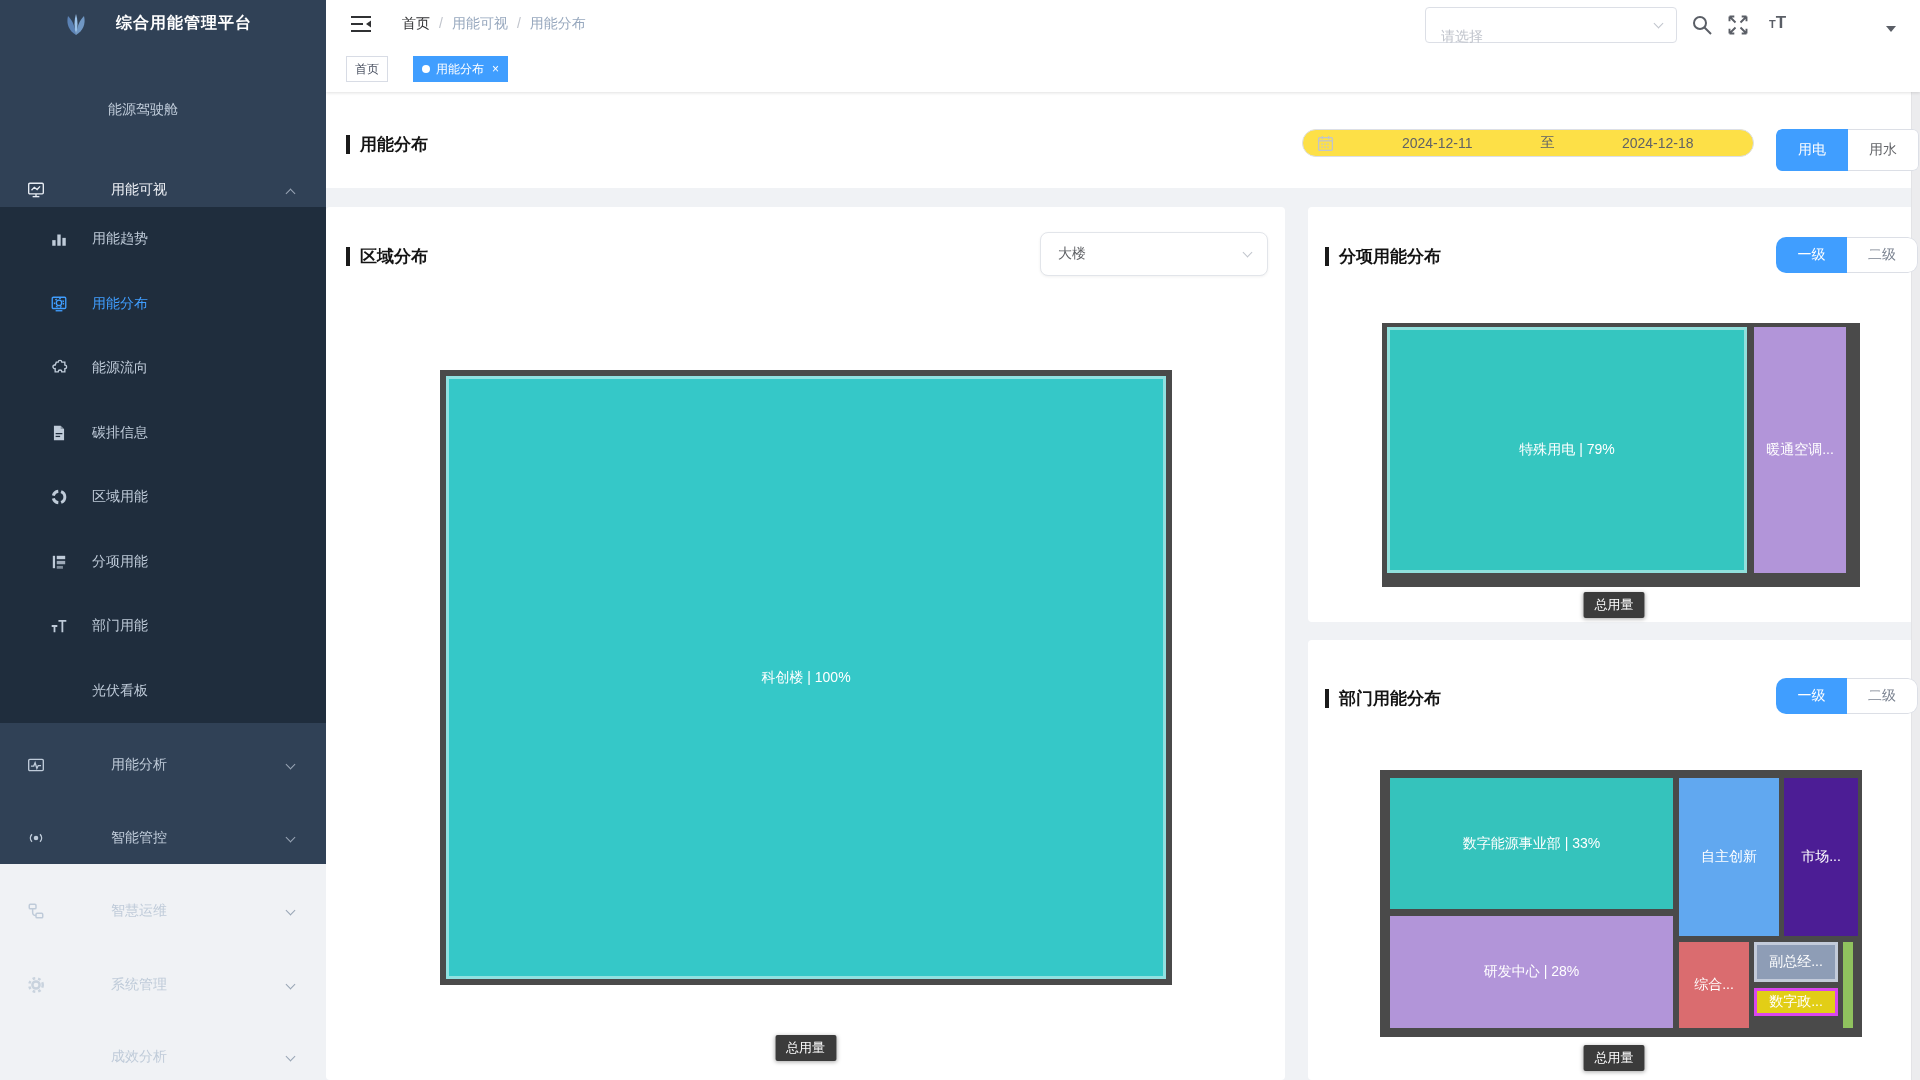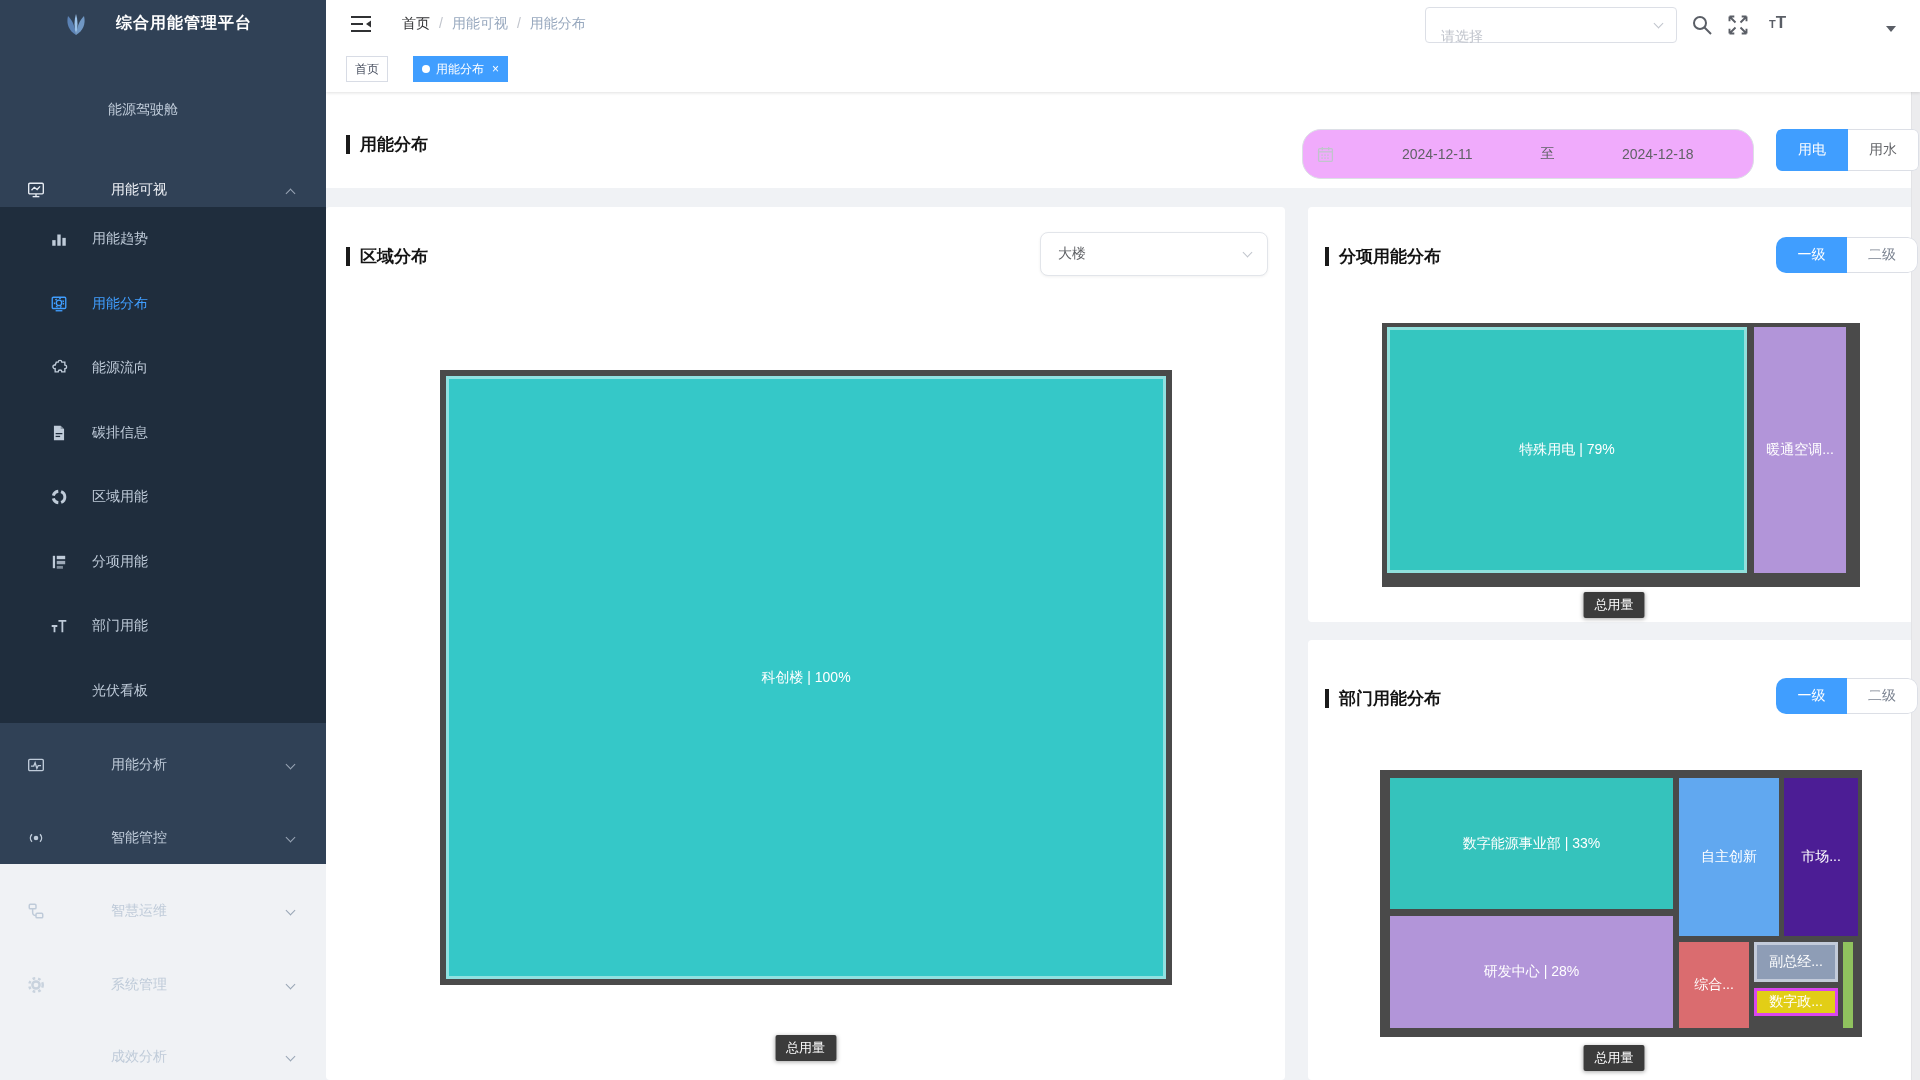--- a/index.html
+++ b/index.html
@@ -52,21 +52,21 @@
   .tag { position:absolute; top:6px; height:26px; display:flex; align-items:center; font-size:12px; padding:0 8px; border:1px solid #d8dce5; background:#fff; color:#495060; cursor:pointer; }
   .tag.active { background:#409eff; border-color:#409eff; color:#fff; }
   .tag .dot { width:8px; height:8px; border-radius:50%; background:#fff; margin-right:6px; }
   .tag .x { margin-left:8px; font-size:12px; }
 
   
   .titleband { position:absolute; left:326px; top:92px; width:1594px; height:96px; background:#ffffff; }
   .sec-title { display:flex; align-items:center; gap:10px; font-weight:bold; font-size:17px; color:#141414; }
   .sec-title .bar { width:4px; height:19px; background:#1a1a1a; }
   .page-title { position:absolute; left:20px; top:41px; }
-  .datepicker { position:absolute; left:976px; top:37px; width:452px; height:50px; border:1px solid #dcdfe6; border-radius:19px; background:#f0abfc; display:flex; align-items:center; z-index:6;gap:8px; }
+  .datepicker { position:absolute; left:976px; top:37px; width:452px; height:28px; border:1px solid #dcdfe6; border-radius:19px; background:#fde047; display:flex; align-items:center; z-index:6;gap:8px; }
   .datepicker .cal { margin-left:14px; }
   .datepicker .dval { flex:1; text-align:center; font-size:14px; color:#606266; cursor:text; }
   .datepicker .sep2 { font-size:14px; color:#606266; }
   .seg { position:absolute; display:flex; height:42px; border-radius:6px; overflow:hidden; z-index:6; }
   .seg .sbtn { width:72px; display:flex; align-items:center; justify-content:center; font-size:14px; cursor:pointer; }
   .seg .on { background:#409eff; color:#fff; }
   .seg .off { background:#fff; color:#606266; border:1px solid #dcdfe6; border-left:none; }
   .energy-seg { left:1450px; top:37px; }
   .energy-seg .sbtn:first-child { border-radius:6px 0 0 6px; }
   .energy-seg .sbtn:last-child { border-radius:0 6px 6px 0; width:71px; }

